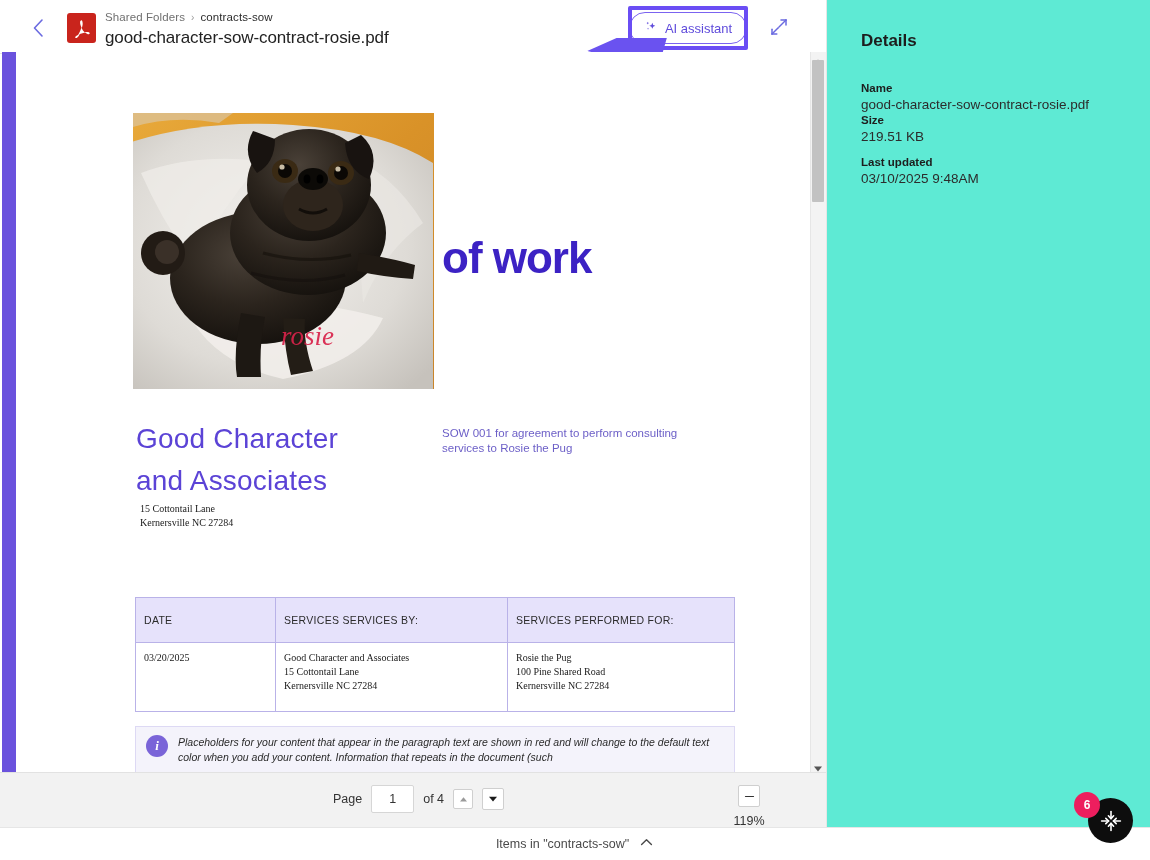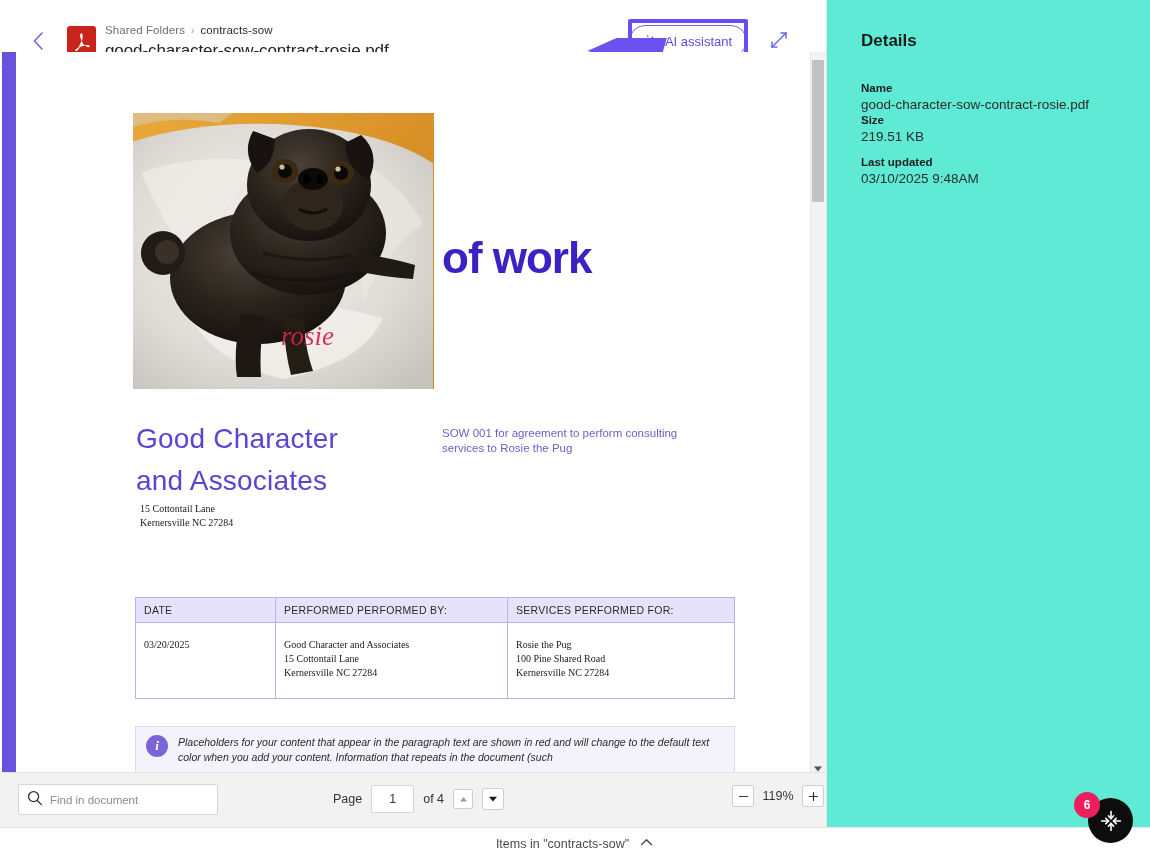--- a/index.html
+++ b/index.html
@@ -10,21 +10,21 @@
     overflow: hidden;
   }
   #app { position: relative; width: 1150px; height: 860px; }
 
   
   .viewer-pane {
     position: absolute; left: 0; top: 0; width: 826px; height: 860px;
     background: #ffffff;
   }
   .topbar {
-    position: absolute; left: 0; top: 16px; width: 826px; height: 51px;
+    position: absolute; left: 0; top: 3px; width: 826px; height: 51px;
     background: #ffffff; border-bottom: 1px solid #e6e6e6;
   }
   .back-chevron {
     position: absolute; left: 27px; top: 13px; width: 24px; height: 24px;
     cursor: pointer;
   }
   .pdf-icon {
     position: absolute; left: 67px; top: 10px; width: 29px; height: 30px;
     background: #c9241c; border-radius: 3px;
     display: flex; align-items: center; justify-content: center;
@@ -110,25 +110,25 @@
     position: absolute; left: 426px; top: 374px; width: 275px;
     font-size: 11.5px; line-height: 15px; color: #6c5fc7;
   }
   .sow-table {
     position: absolute; left: 119px; top: 545px; width: 600px;
     border-collapse: collapse; font-size: 10px;
   }
   .sow-table th {
     background: #e6e2fb; border: 1px solid #b9b2e8;
     text-align: left; font-weight: 400; color: #2b2b2b;
-    font-size: 10.5px; padding: 6px 8px; letter-spacing: .3px;
+    font-size: 10.5px; padding: 16px 8px; letter-spacing: .3px;
   }
   .sow-table td {
     border: 1px solid #b9b2e8; vertical-align: top;
-    padding: 15px 8px 18px 8px; color: #1a1a1a;
+    padding: 8px 8px 18px 8px; color: #1a1a1a;
     font-family: "Liberation Serif", serif; font-size: 10px; line-height: 14px;
   }
   .sow-table .col-date { width: 140px; }
   .sow-table .col-by   { width: 232px; }
   .callout {
     position: absolute; left: 119px; top: 674px; width: 600px; height: 46px;
     background: #f4f3fb; border: 1px solid #ddd9f4; border-bottom: none;
     display: flex; gap: 10px; padding: 8px 10px; overflow: hidden;
   }
   .callout-icon {
@@ -167,21 +167,21 @@
     outline: none; font-family: "Liberation Sans", sans-serif;
   }
   .step-btn {
     width: 20px; height: 20px; border: 1px solid #cfcfcf; background: #fff;
     border-radius: 2px; display: flex; align-items: center; justify-content: center;
     cursor: pointer;
   }
   .step-btn.big { width: 22px; height: 22px; }
   .zoom-group {
     position: absolute; left: 732px; top: 12px;
-    display: flex; align-items: center; gap: 7px;
+    display: flex; align-items: center; gap: 7px; flex-direction: column;
   }
   .zoom-btn {
     width: 22px; height: 22px; border: 1px solid #cfcfcf; background: #fff;
     border-radius: 2px; display: flex; align-items: center; justify-content: center;
     font-size: 15px; color: #333; cursor: pointer; line-height: 1;
   }
   .zoom-level { font-size: 12.5px; color: #333; min-width: 34px; text-align: center; }
 
   
   .items-strip {
@@ -362,21 +362,21 @@
           <div>15 Cottontail Lane</div>
           <div>Kernersville NC 27284</div>
         </div>
 
         <div class="sow-sub">SOW 001 for agreement to perform consulting services to Rosie the Pug</div>
 
         <table class="sow-table">
           <thead>
             <tr>
               <th class="col-date">DATE</th>
-              <th class="col-by">PERFORMED PERFORMED BY:</th>
+              <th class="col-by">SERVICES SERVICES BY:</th>
               <th>SERVICES PERFORMED FOR:</th>
             </tr>
           </thead>
           <tbody>
             <tr>
               <td>03/20/2025</td>
               <td>
                 <div>Good Character and Associates</div>
                 <div>15 Cottontail Lane</div>
                 <div>Kernersville NC 27284</div>
@@ -405,29 +405,20 @@
         </svg>
     </div>
     <div class="scrollbar-thumb"></div>
     <div class="sb-arrow down">
       <svg width="10" height="10" viewBox="0 0 10 10">
           <path d="M5 7.5 L1 2.5 L9 2.5 Z" fill="#555"></path>
         </svg>
     </div>
 
     <div class="bottom-toolbar">
-      <div class="find-box">
-        <span>
-          <svg width="16" height="16" viewBox="0 0 16 16" fill="none" stroke="#2f2f2f" stroke-width="1.3">
-            <circle cx="6.6" cy="6.6" r="5"></circle>
-              <path d="M10.3 10.5 L14.4 14.6" stroke-linecap="round"></path>
-          </svg>
-        </span>
-        <input type="text" placeholder="Find in document" style="">
-      </div>
 
       <div class="page-group">
         <span>Page</span>
         <input class="page-input" type="text" value="1" style="">
         <span>of 4</span>
         <span class="step-btn">
           <svg width="9" height="9" viewBox="0 0 9 9">
               <path d="M4.5 2.2 L8 6.6 L1 6.6 Z" fill="#9a9a9a"></path>
             </svg>
         </span>

